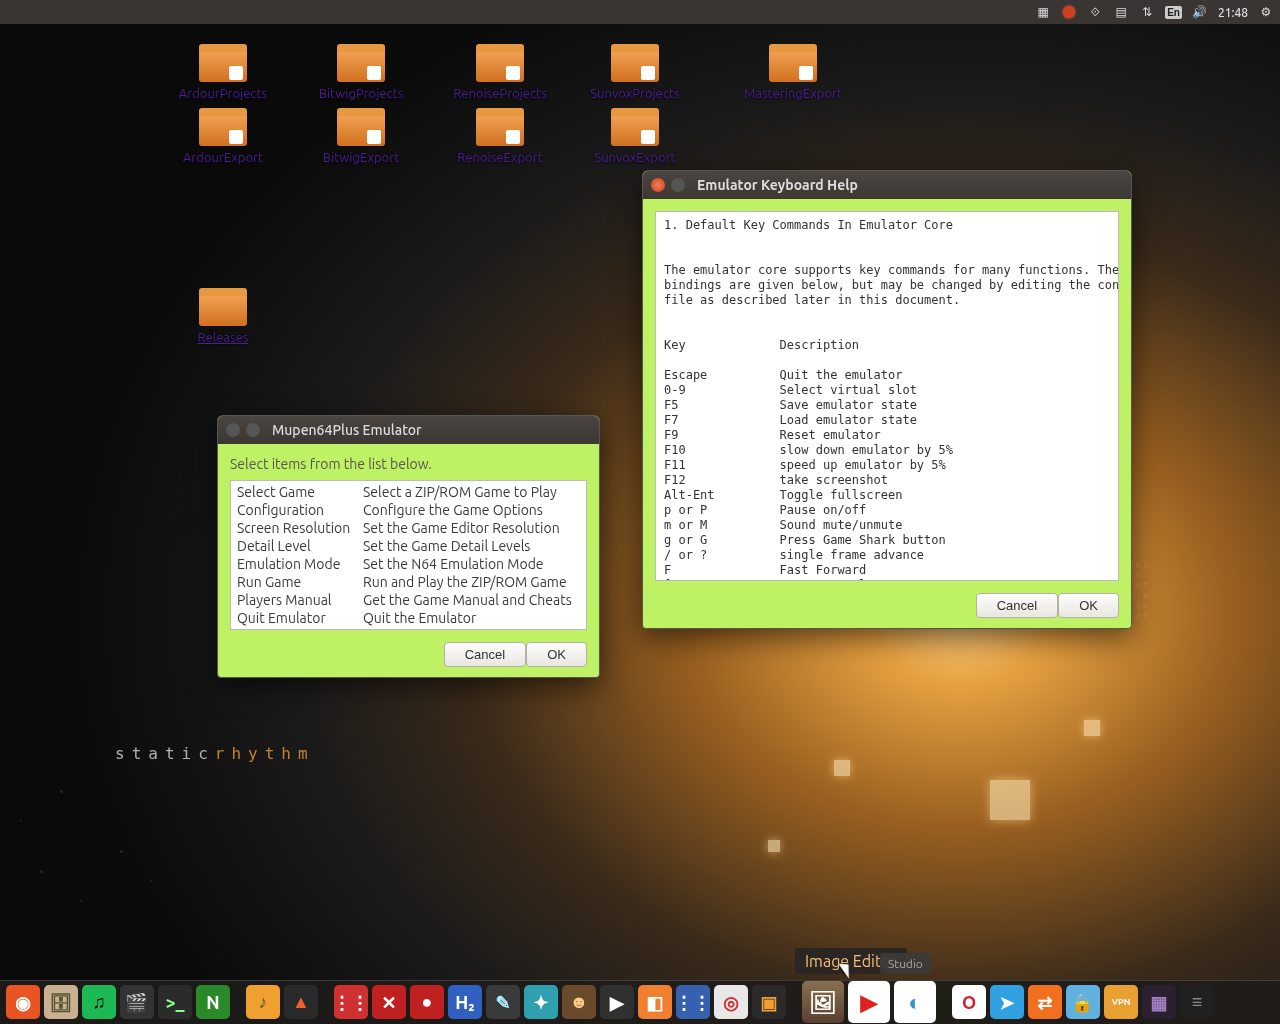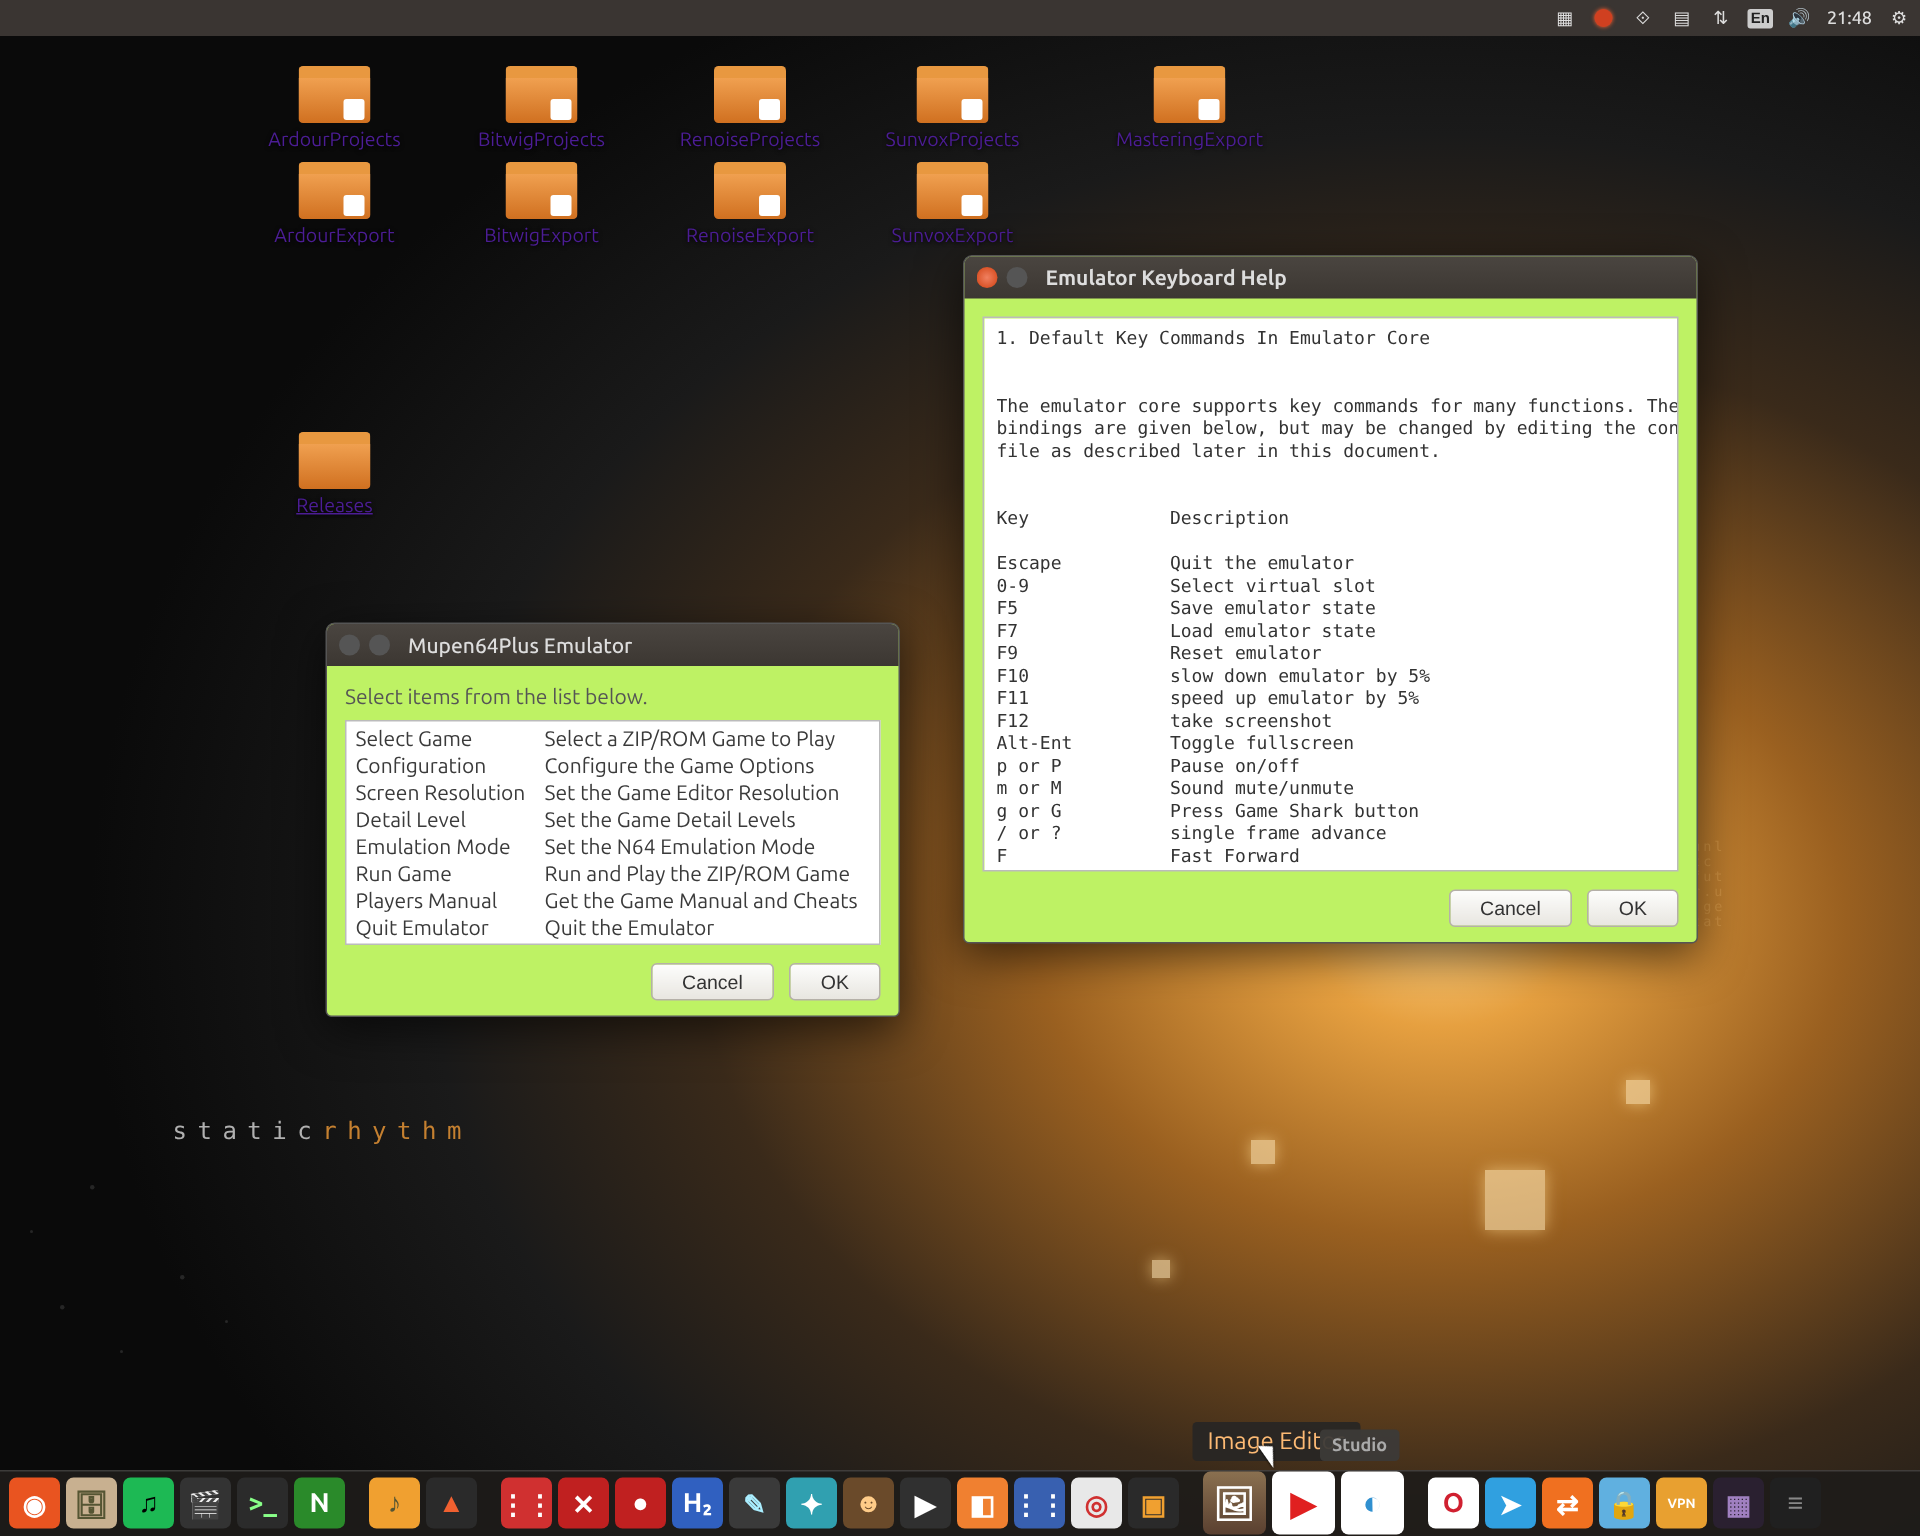--- a/index.html
+++ b/index.html
@@ -64,21 +64,21 @@
 .tb-close{background:radial-gradient(#f08060,#d04010);} 
 .tb-min{background:#555;}
 .tb-dim{background:#555;}
 .win-body{padding:12px 12px 10px;}
 .list-prompt{color:#555;font-size:14px;margin-bottom:8px;}
 .option-list{
   background:#fff;border:1px solid #bbb;padding:2px 0;font-size:14px;color:#3a3a3a;
 }
 .option-row{display:flex;padding:1px 6px;cursor:pointer;}
 .option-row .c1{width:126px;flex-shrink:0;}
-.btn-row{display:flex;justify-content:flex-end;gap:10px;margin-top:12px;}
+.btn-row{display:flex;justify-content:flex-end;margin-top:12px;}
 .btn{
   padding:4px 20px;border:1px solid #b5b0a8;border-radius:4px;
   background:linear-gradient(#fdfdfc,#e8e6e0);font-size:13px;color:#333;cursor:pointer;
 }
 
 .help-text{
   background:#fff;border:1px solid #bbb;padding:6px 8px;
   font:12px/15px "DejaVu Sans Mono", monospace; color:#333;
   height:370px;overflow:auto;white-space:pre;
   scrollbar-width:thin;
@@ -93,21 +93,21 @@
   width:34px;height:34px;border-radius:5px;display:flex;align-items:center;justify-content:center;
   font-size:18px;cursor:pointer;flex-shrink:0;
 }
 .sep{width:8px;}
 .tooltip{
   position:absolute;bottom:50px;background:rgba(40,38,36,0.95);color:#fdba74;
   font-size:16px;padding:4px 10px;border-radius:3px;white-space:nowrap;
 }
 .tooltip2{
   position:absolute;bottom:50px;background:rgba(60,58,56,0.95);color:#aaa;
-  font-size:12px;padding:4px 8px;border-radius:3px;white-space:nowrap;font-weight:bold;
+  font-size:12px;padding:4px 8px;border-radius:3px;white-space:nowrap;
 }
 .cursor-arrow{
   position:absolute; width:0;height:0;pointer-events:none;z-index:999;
   border-left:8px solid #fff;border-top:6px solid transparent;border-bottom:12px solid transparent;
   transform:rotate(-35deg);filter:drop-shadow(0 0 1px #000);
 }
 
 .speck{position:absolute;background:rgba(200,200,200,0.15);border-radius:50%;}
 </style>
 </head>

